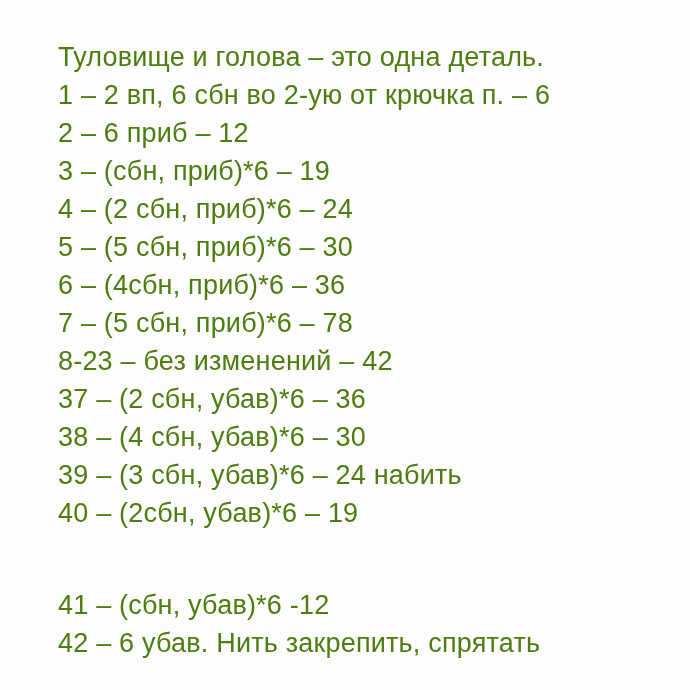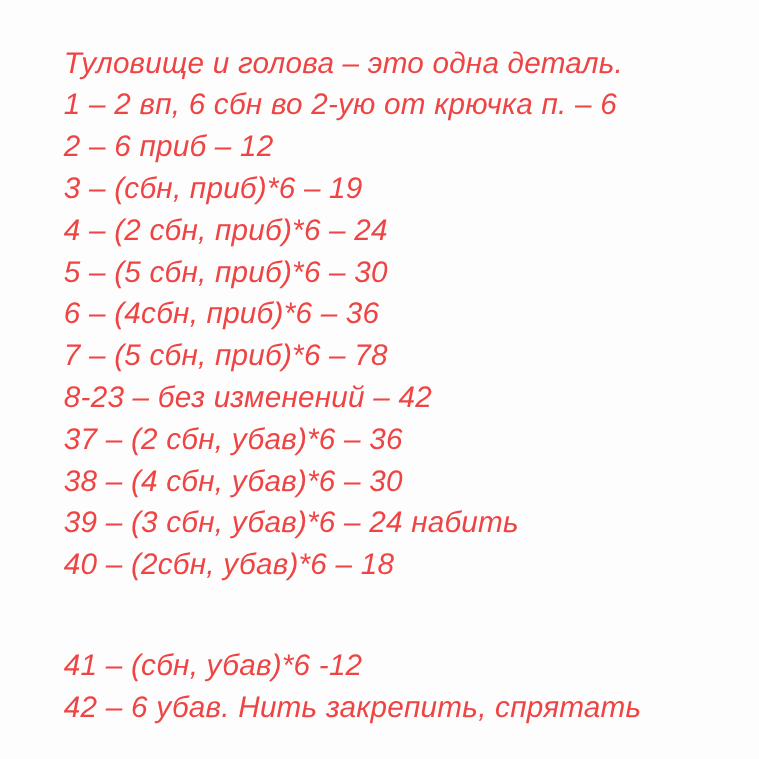--- a/index.html
+++ b/index.html
@@ -11,22 +11,21 @@
     height: 690px;
     background: #fdfdfd;
     font-family: "Liberation Sans", sans-serif;
     overflow: hidden;
   }
   .page {
     box-sizing: border-box;
     width: 690px;
     height: 514px;
     padding: 38px 10px 0 58px;
-    color: #ef4444;
-    font-style: italic;
+    color: #4d7c0f;
   }
   .line {
     font-size: 27px;
     line-height: 38px;
     min-height: 38px;
     white-space: nowrap;
     letter-spacing: 0.2px;
   }
   .section-final {
     margin-top: 54px;
@@ -44,21 +43,21 @@
     <div class="line">2 – 6 приб – 12</div>
     <div class="line">3 – (сбн, приб)*6 – 19</div>
     <div class="line">4 – (2 сбн, приб)*6 – 24</div>
     <div class="line">5 – (5 сбн, приб)*6 – 30</div>
     <div class="line">6 – (4сбн, приб)*6 – 36</div>
     <div class="line">7 – (5 сбн, приб)*6 – 78</div>
     <div class="line">8-23 – без изменений – 42</div>
     <div class="line">37 – (2 сбн, убав)*6 – 36</div>
     <div class="line">38 – (4 сбн, убав)*6 – 30</div>
     <div class="line">39 – (3 сбн, убав)*6 – 24 набить</div>
-    <div class="line">40 – (2сбн, убав)*6 – 18</div>
+    <div class="line">40 – (2сбн, убав)*6 – 19</div>
   </div>
 
   <div class="section-final">
     <div class="line">41 – (сбн, убав)*6 -12</div>
     <div class="line">42 – 6 убав. Нить закрепить, спрятать</div>
   </div>
 
 </div>
 
 </body></html>

